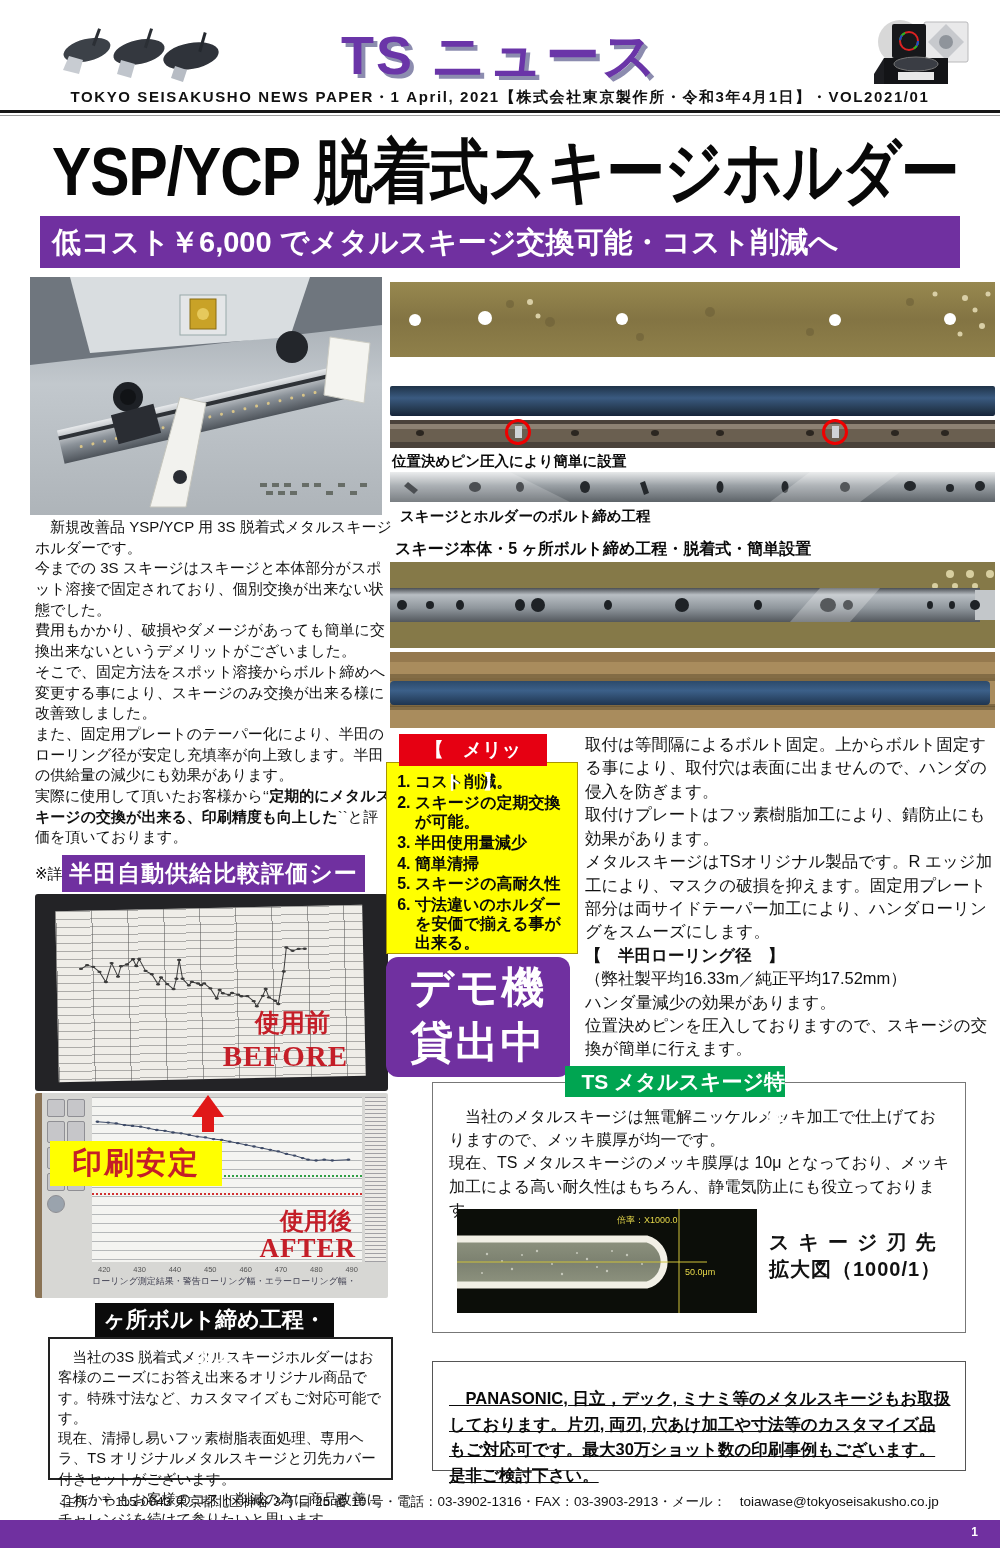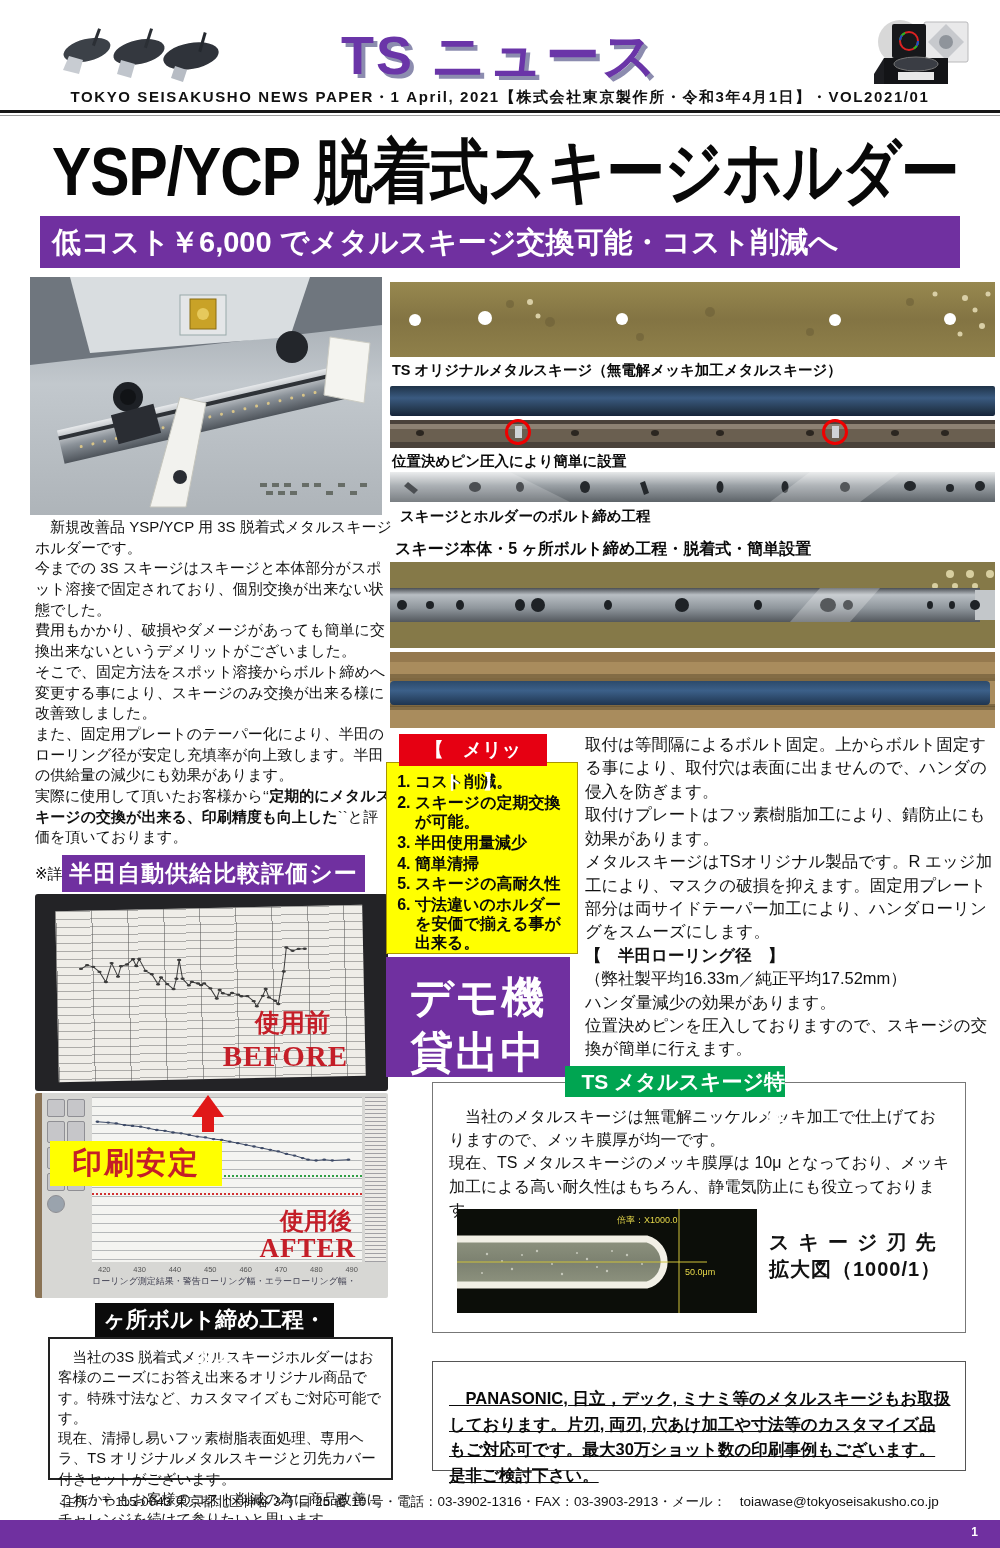--- a/index.html
+++ b/index.html
@@ -77,21 +77,21 @@
 
   
   .merits-hdr{position:absolute;left:399px;top:734px;width:148px;height:32px;background:var(--red);
     color:#fff;font-weight:800;font-size:19px;text-align:center;line-height:32px;letter-spacing:0;z-index:3;}
   .merits-box{position:absolute;left:386px;top:762px;width:192px;height:192px;background:var(--yellow);
     border:1px solid #a99500;z-index:2;}
   .merits-box ol{margin:10px 4px 0 28px;}
   .merits-box li{font-size:16px;font-weight:700;line-height:1.18;color:#0a0a0a;margin-bottom:2px;}
 
   .demo{position:absolute;left:386px;top:957px;width:184px;height:120px;background:var(--purple);
-    color:#fff;text-align:center;font-size:43px;font-weight:800;line-height:1.28;padding-top:13px;letter-spacing:2px;}
+    color:#fff;text-align:center;font-size:43px;font-weight:800;line-height:1.28;padding-top:3px;letter-spacing:2px;border-radius:12px;}
 
   
   .details{position:absolute;left:585px;top:733px;width:410px;font-size:16.5px;line-height:1.42;color:#111;}
   .details p{margin:0;}
 
   
   .char-hdr{position:absolute;left:565px;top:1066px;width:220px;height:31px;background:var(--green);
     color:#fff;font-size:21px;font-weight:700;text-align:right;line-height:31px;z-index:3;}
   .char-box{position:absolute;left:432px;top:1082px;width:534px;height:251px;border:1px solid #777;z-index:2;background:#fff;}
   .char-box .txt{margin:22px 14px 0 16px;font-size:16px;line-height:1.45;color:#111;}
@@ -262,21 +262,20 @@
       <circle cx="140" cy="20" r="3"></circle>
         <circle cx="148" cy="34" r="2.5"></circle>
         <circle cx="575" cy="16" r="3"></circle>
       <circle cx="585" cy="28" r="2.5"></circle>
         <circle cx="592" cy="44" r="3"></circle>
         <circle cx="570" cy="52" r="2.5"></circle>
       <circle cx="545" cy="12" r="2.5"></circle>
         <circle cx="598" cy="12" r="2.5"></circle>
     </g>
   </svg>
-  <div class="cap" style="left:392px;top:361px;">TS オリジナルメタルスキージ（無電解メッキ加工メタルスキージ）</div>
 
   <div class="photo" style="left:390px;top:386px;width:605px;height:30px;background:
       linear-gradient(to bottom,#1f3348,#3a5a80 40%,#24384e 80%,#16243a);border-radius:2px;"></div>
 
   <svg class="photo" style="left:390px;top:420px;width:605px;height:28px;" viewBox="0 0 605 28">
     <rect width="605" height="28" fill="#4a423a"></rect>
     <rect y="4" width="605" height="18" fill="#6a5f50"></rect>
     <rect y="4" width="605" height="5" fill="#8d8273"></rect>
     <g fill="#2b2620">
       <ellipse cx="30" cy="13" rx="4" ry="3"></ellipse>

